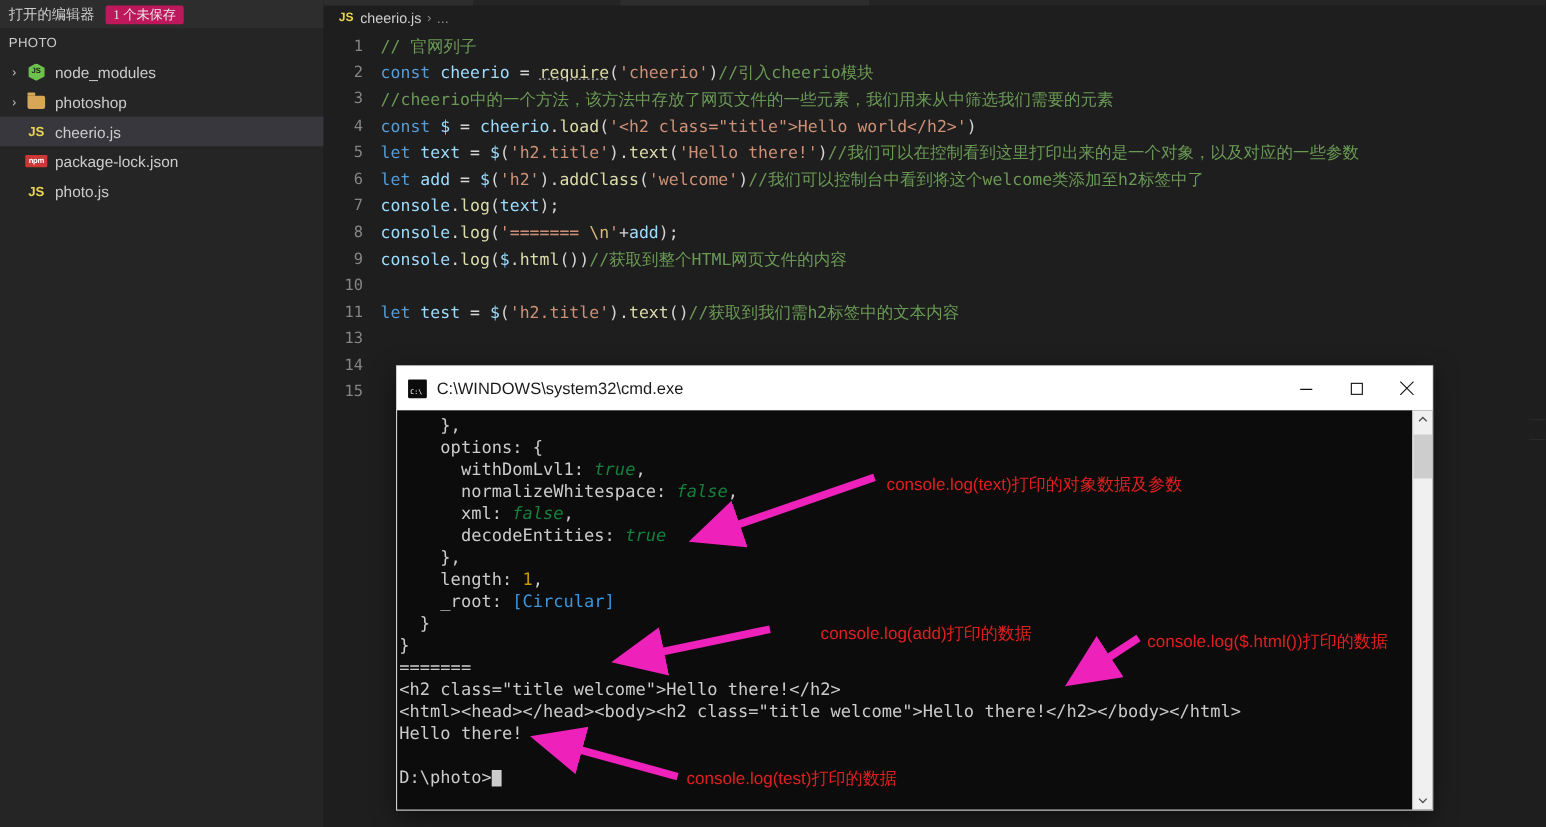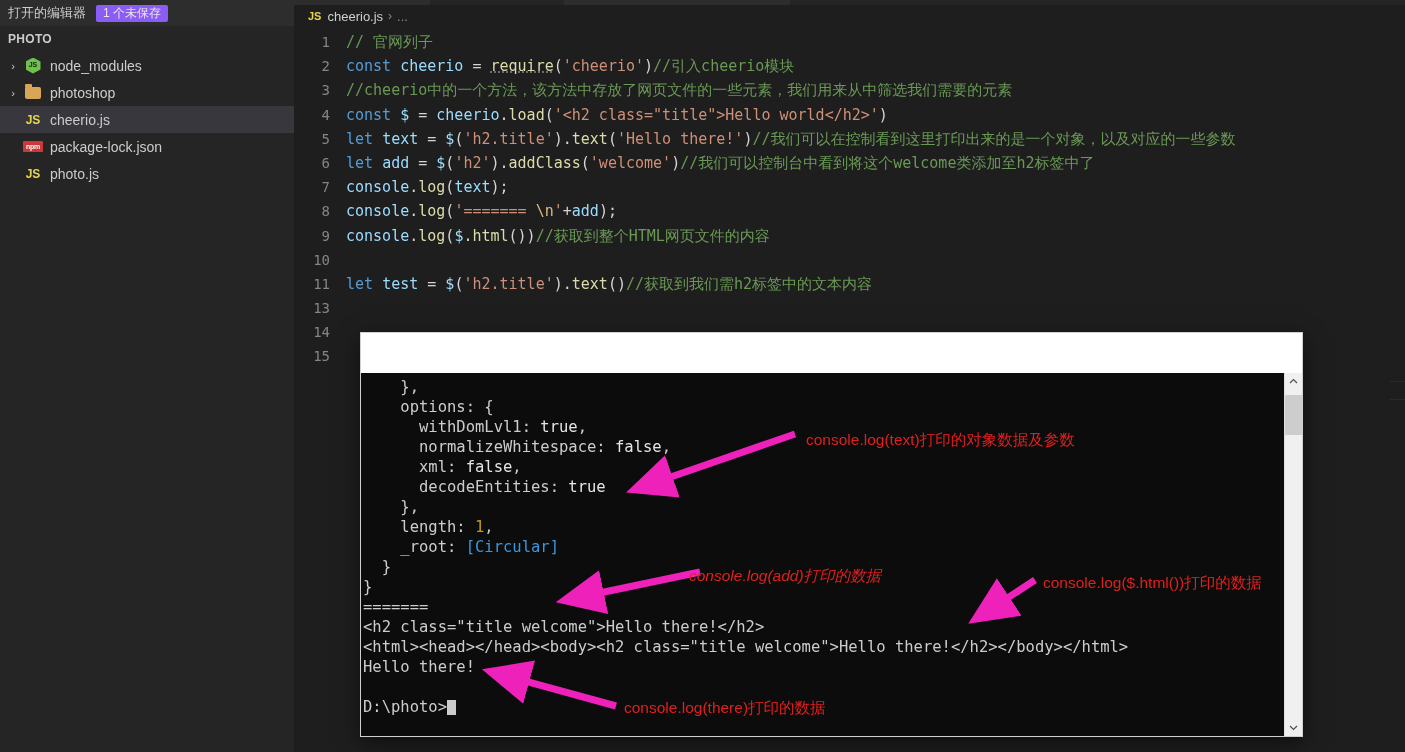--- a/index.html
+++ b/index.html
@@ -29,25 +29,25 @@
   #sidebar{
     position:absolute;left:0;top:0;width:294px;height:752px;
     background:#252526;z-index:10;
   }
   .side-sec{
     height:26px;line-height:26px;
     display:flex;align-items:center;
     padding-left:8px;
     font-size:13px;color:#cccccc;
   }
-  .side-sec.head-open{background:#2d2d2d;}
+  .side-sec.head-open{background:#2d2d2d;font-family:Liberation Serif, serif;}
   .side-sec.head-outline{background:#252526;}
-  .side-sec.head-photo{background:#252526;font-weight:bold;font-size:12px;letter-spacing:0.3px;text-align:center;}
+  .side-sec.head-photo{background:#252526;font-weight:normal;font-size:12px;letter-spacing:0.3px;text-align:center;}
   .unsaved-badge{
-    margin-left:10px;background:#8b5cf6;color:#e7e7e7;
+    margin-left:10px;background:#be185d;color:#e7e7e7;
     font-size:12px;border-radius:2px;padding:1px 7px;line-height:15px;
   }
   .tree-row{
     height:27px;display:flex;align-items:center;
     font-size:14px;color:#cccccc;cursor:pointer;
     padding-left:4px;
   }
   .tree-row.selected{background:#37373d;}
   .chev{
     width:18px;text-align:center;color:#cccccc;font-size:11px;
@@ -173,21 +173,21 @@
     background:#0c0c0c;overflow:hidden;
   }
   #cmd-console{
     position:absolute;left:0;top:0;right:17px;bottom:0;
     padding:4px 0 0 2px;
     font-family:"DejaVu Sans Mono","Liberation Mono",monospace;
     font-size:15.5px;line-height:20px;
     color:#cccccc;white-space:pre;
   }
   .cn-key{color:#cccccc;}
-  .cn-bool{color:#e5e5e5;}
+  .cn-bool{color:#15803d;font-style:italic;}
   .cn-num{color:#c19c00;}
   .cn-circ{color:#3a96dd;}
   #cursor-block{
     display:inline-block;width:9px;height:15px;background:#cccccc;
     vertical-align:-3px;
   }
   
   #cmd-scroll{
     position:absolute;right:0;top:40px;width:17px;bottom:0;
     background:#f0f0f0;border-left:1px solid #e0e0e0;
@@ -204,21 +204,21 @@
     background:#cdcdcd;
   }
 
   
   #annots{position:absolute;left:0;top:0;width:1405px;height:644px;z-index:30;pointer-events:none;}
   .anno-text{
     position:absolute;color:#e02020;font-size:15.5px;
     font-family:"Liberation Sans",sans-serif;white-space:nowrap;
   }
   #an1{left:806px;top:430px;}
-  #an2{left:689px;top:566px;font-style:italic;}
+  #an2{left:746px;top:566px;}
   #an3{left:1043px;top:573px;}
   #an4{left:624px;top:698px;}
 </style>
 </head>
 <body>
 
 <div id="watermark">
   <div class="wm-text wm1">SOUTH BRIDGE QQ:</div>
   <div class="wm-text wm2">6379976</div>
 </div>
@@ -292,20 +292,42 @@
       <div class="cline"><div class="gutter">11</div><div class="ctext"><span class="tk-key">let</span><span class="tk-pl"> </span><span class="tk-var">test</span><span class="tk-pl"> = </span><span class="tk-var">$</span><span class="tk-pl">(</span><span class="tk-str">'h2.title'</span><span class="tk-pl">).</span><span class="tk-fn">text</span><span class="tk-pl">()</span><span class="tk-com">//获取到我们需h2标签中的文本内容</span></div></div>
       <div class="cline"><div class="gutter">13</div><div class="ctext"></div></div>
       <div class="cline"><div class="gutter">14</div><div class="ctext"></div></div>
       <div class="cline"><div class="gutter">15</div><div class="ctext"></div></div>
     </div>
   <div id="divider-r"></div>
   <div id="divider-r2"></div>
 </div>
 
 <div id="cmdwin">
+  <div id="cmd-title">
+    <div id="cmd-icon">
+        <span>C:\</span>
+      </div>
+    <div id="cmd-titletext">C:\WINDOWS\system32\cmd.exe</div>
+    <div class="wbtn" id="wmin">
+      <svg width="13" height="13" viewBox="0 0 13 13">
+          <line x1="1" y1="7" x2="12" y2="7" stroke="#111" stroke-width="1"></line>
+        </svg>
+    </div>
+    <div class="wbtn" id="wmax">
+      <svg width="13" height="13" viewBox="0 0 13 13">
+          <rect x="1.5" y="1.5" width="10" height="10" fill="none" stroke="#111" stroke-width="1"></rect>
+        </svg>
+    </div>
+    <div class="wbtn" id="wclose">
+      <svg width="14" height="14" viewBox="0 0 14 14">
+          <line x1="1" y1="1" x2="13" y2="13" stroke="#111" stroke-width="1"></line>
+          <line x1="13" y1="1" x2="1" y2="13" stroke="#111" stroke-width="1"></line>
+        </svg>
+    </div>
+  </div>
   <div id="cmd-body">
     <div id="cmd-console"><div><span class="cn-key">    },</span></div><div><span class="cn-key">    options: {</span></div><div><span class="cn-key">      withDomLvl1: </span><span class="cn-bool">true</span><span class="cn-key">,</span></div><div><span class="cn-key">      normalizeWhitespace: </span><span class="cn-bool">false</span><span class="cn-key">,</span></div><div><span class="cn-key">      xml: </span><span class="cn-bool">false</span><span class="cn-key">,</span></div><div><span class="cn-key">      decodeEntities: </span><span class="cn-bool">true</span></div><div><span class="cn-key">    },</span></div><div><span class="cn-key">    length: </span><span class="cn-num">1</span><span class="cn-key">,</span></div><div><span class="cn-key">    _root: </span><span class="cn-circ">[Circular]</span></div><div><span class="cn-key">  }</span></div><div><span class="cn-key">}</span></div><div><span class="cn-key">=======</span></div><div><span class="cn-key">&lt;h2 class="title welcome"&gt;Hello there!&lt;/h2&gt;</span></div><div><span class="cn-key">&lt;html&gt;&lt;head&gt;&lt;/head&gt;&lt;body&gt;&lt;h2 class="title welcome"&gt;Hello there!&lt;/h2&gt;&lt;/body&gt;&lt;/html&gt;</span></div><div><span class="cn-key">Hello there!</span></div><div>&nbsp;</div><div><span class="cn-key">D:\photo&gt;</span><span id="cursor-block"></span></div></div>
   </div>
   <div id="cmd-scroll">
     <div class="sb-arrow" id="sb-up">
       <svg width="9" height="7" viewBox="0 0 9 7">
           <polyline points="1,5 4.5,1.5 8,5" fill="none" stroke="#505050" stroke-width="1.2"></polyline>
         </svg>
     </div>
     <div id="sb-thumb"></div>
@@ -325,14 +347,14 @@
       </marker>
     </defs>
     <line x1="795" y1="434" x2="636" y2="489" stroke="#ee22bb" stroke-width="7" marker-end="url(#ah)"></line>
     <line x1="700" y1="572" x2="566" y2="600" stroke="#ee22bb" stroke-width="7" marker-end="url(#ah)"></line>
     <line x1="1035" y1="580" x2="977" y2="618" stroke="#ee22bb" stroke-width="7" marker-end="url(#ah)"></line>
     <line x1="616" y1="706" x2="492" y2="672" stroke="#ee22bb" stroke-width="7" marker-end="url(#ah)"></line>
   </svg>
   <div class="anno-text" id="an1">console.log(text)打印的对象数据及参数</div>
   <div class="anno-text" id="an2">console.log(add)打印的数据</div>
   <div class="anno-text" id="an3">console.log($.html())打印的数据</div>
-  <div class="anno-text" id="an4">console.log(there)打印的数据</div>
+  <div class="anno-text" id="an4">console.log(test)打印的数据</div>
 </div>
 
 </body></html>

